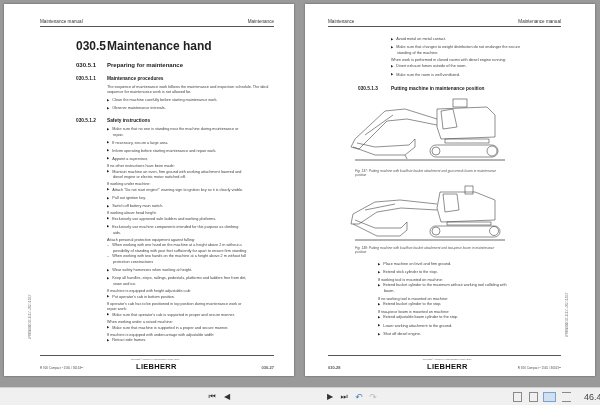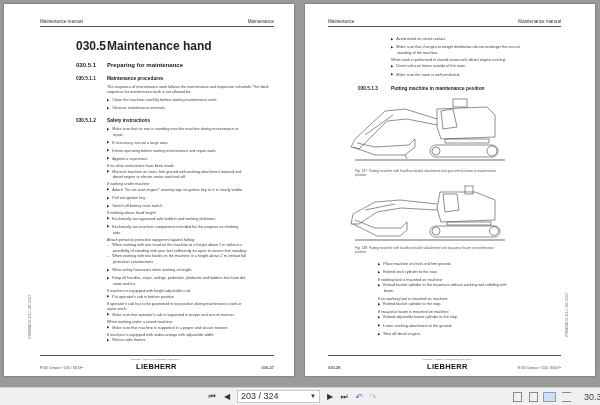--- a/index.html
+++ b/index.html
@@ -173,27 +173,23 @@
     <div class="foot-small" style="left:23px;top:361px;font-size:4px;font-weight:bold">030-28</div>
     <div class="copy" style="left:118px;top:354px">copyright © Liebherr-Hydraulikbagger GmbH 2019</div>
     <div class="logo" style="left:122px;top:358px">LIEBHERR</div>
     <div class="foot-small" style="right:34px;top:362px">R 926 Compact • 1565 / 36163••</div>
   </div>
 </div>
 
 <div id="toolbar">
   <div class="tb-btn" style="left:207px"><span>⏮</span></div>
   <div class="tb-btn" style="left:222px"><span>◀</span></div>
-  <div id="page-box">
-    <span>203 / 324</span>
-    <span id="page-drop">▼</span>
-  </div>
   <div class="tb-btn" style="left:325px"><span>▶</span></div>
   <div class="tb-btn" style="left:339px"><span>⏭</span></div>
   <div class="tb-btn" style="left:354px;color:#4a7fb8;font-size:9px"><span>↶</span></div>
   <div class="tb-btn" style="left:368px;color:#bbb;font-size:9px"><span>↷</span></div>
 
   <div class="view-icon" style="left:513px"></div>
   <div class="view-icon" style="left:529px"></div>
   <div class="view-icon view-active" style="left:543px;width:13px"></div>
   <div class="view-icon" style="left:562px;border:none;border-top:1px solid #8a8a8a;border-bottom:1px solid #8a8a8a"></div>
-  <div id="zoom-val">30.3</div>
+  <div id="zoom-val">46.4</div>
 </div>
 
 </body></html>

